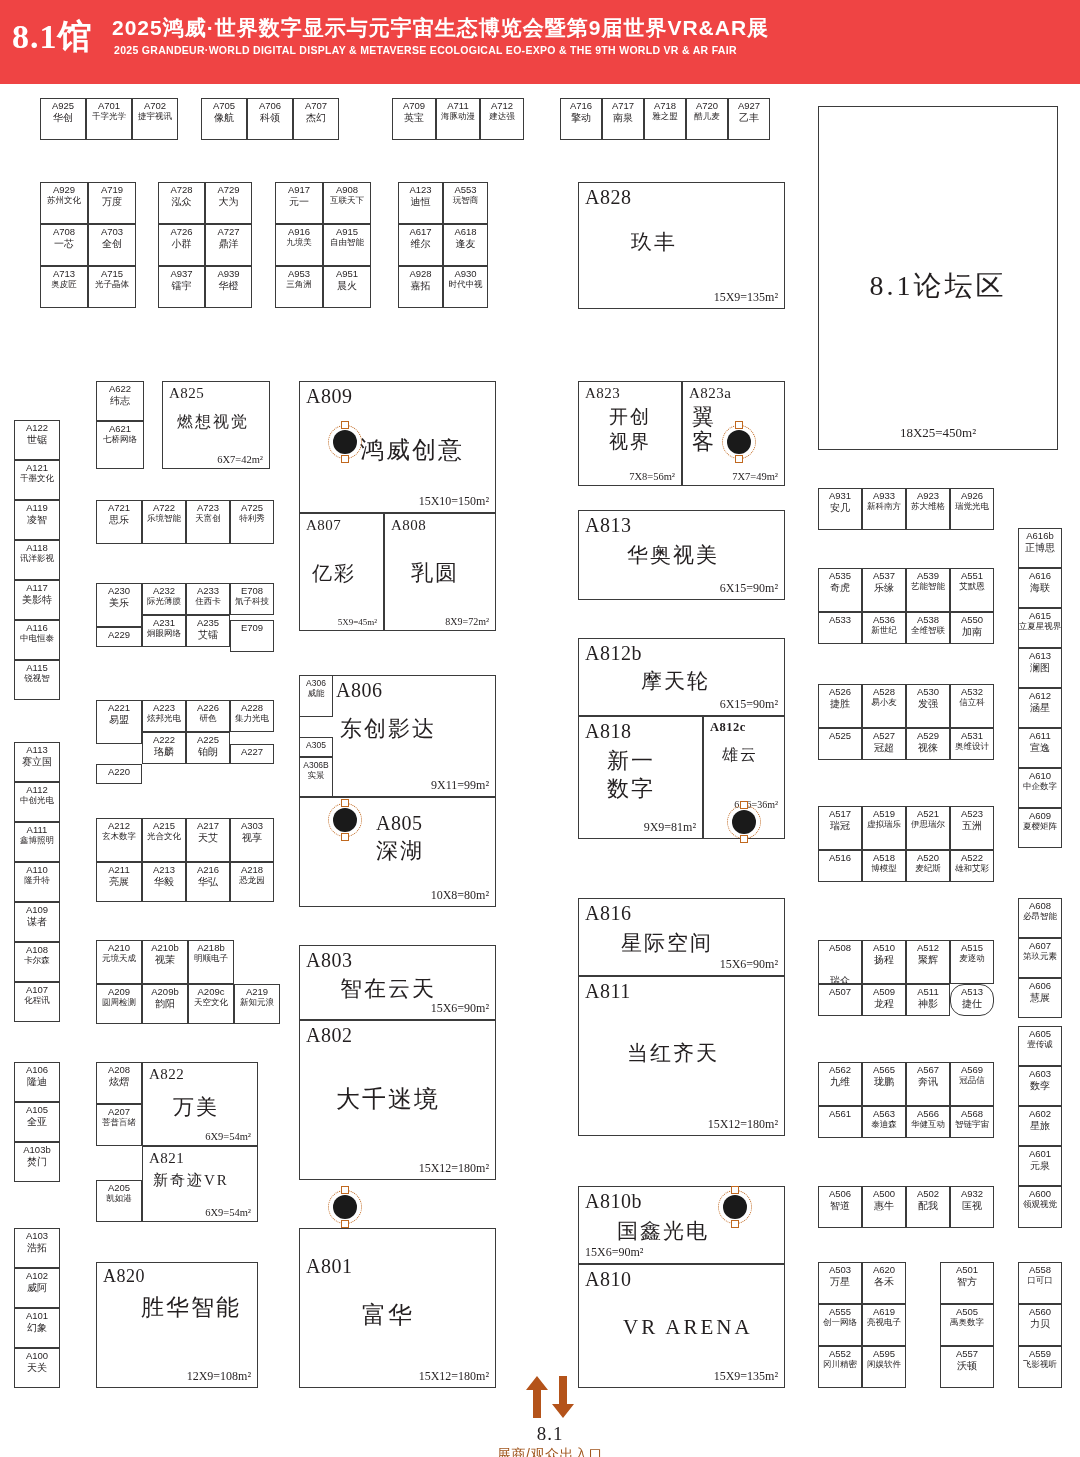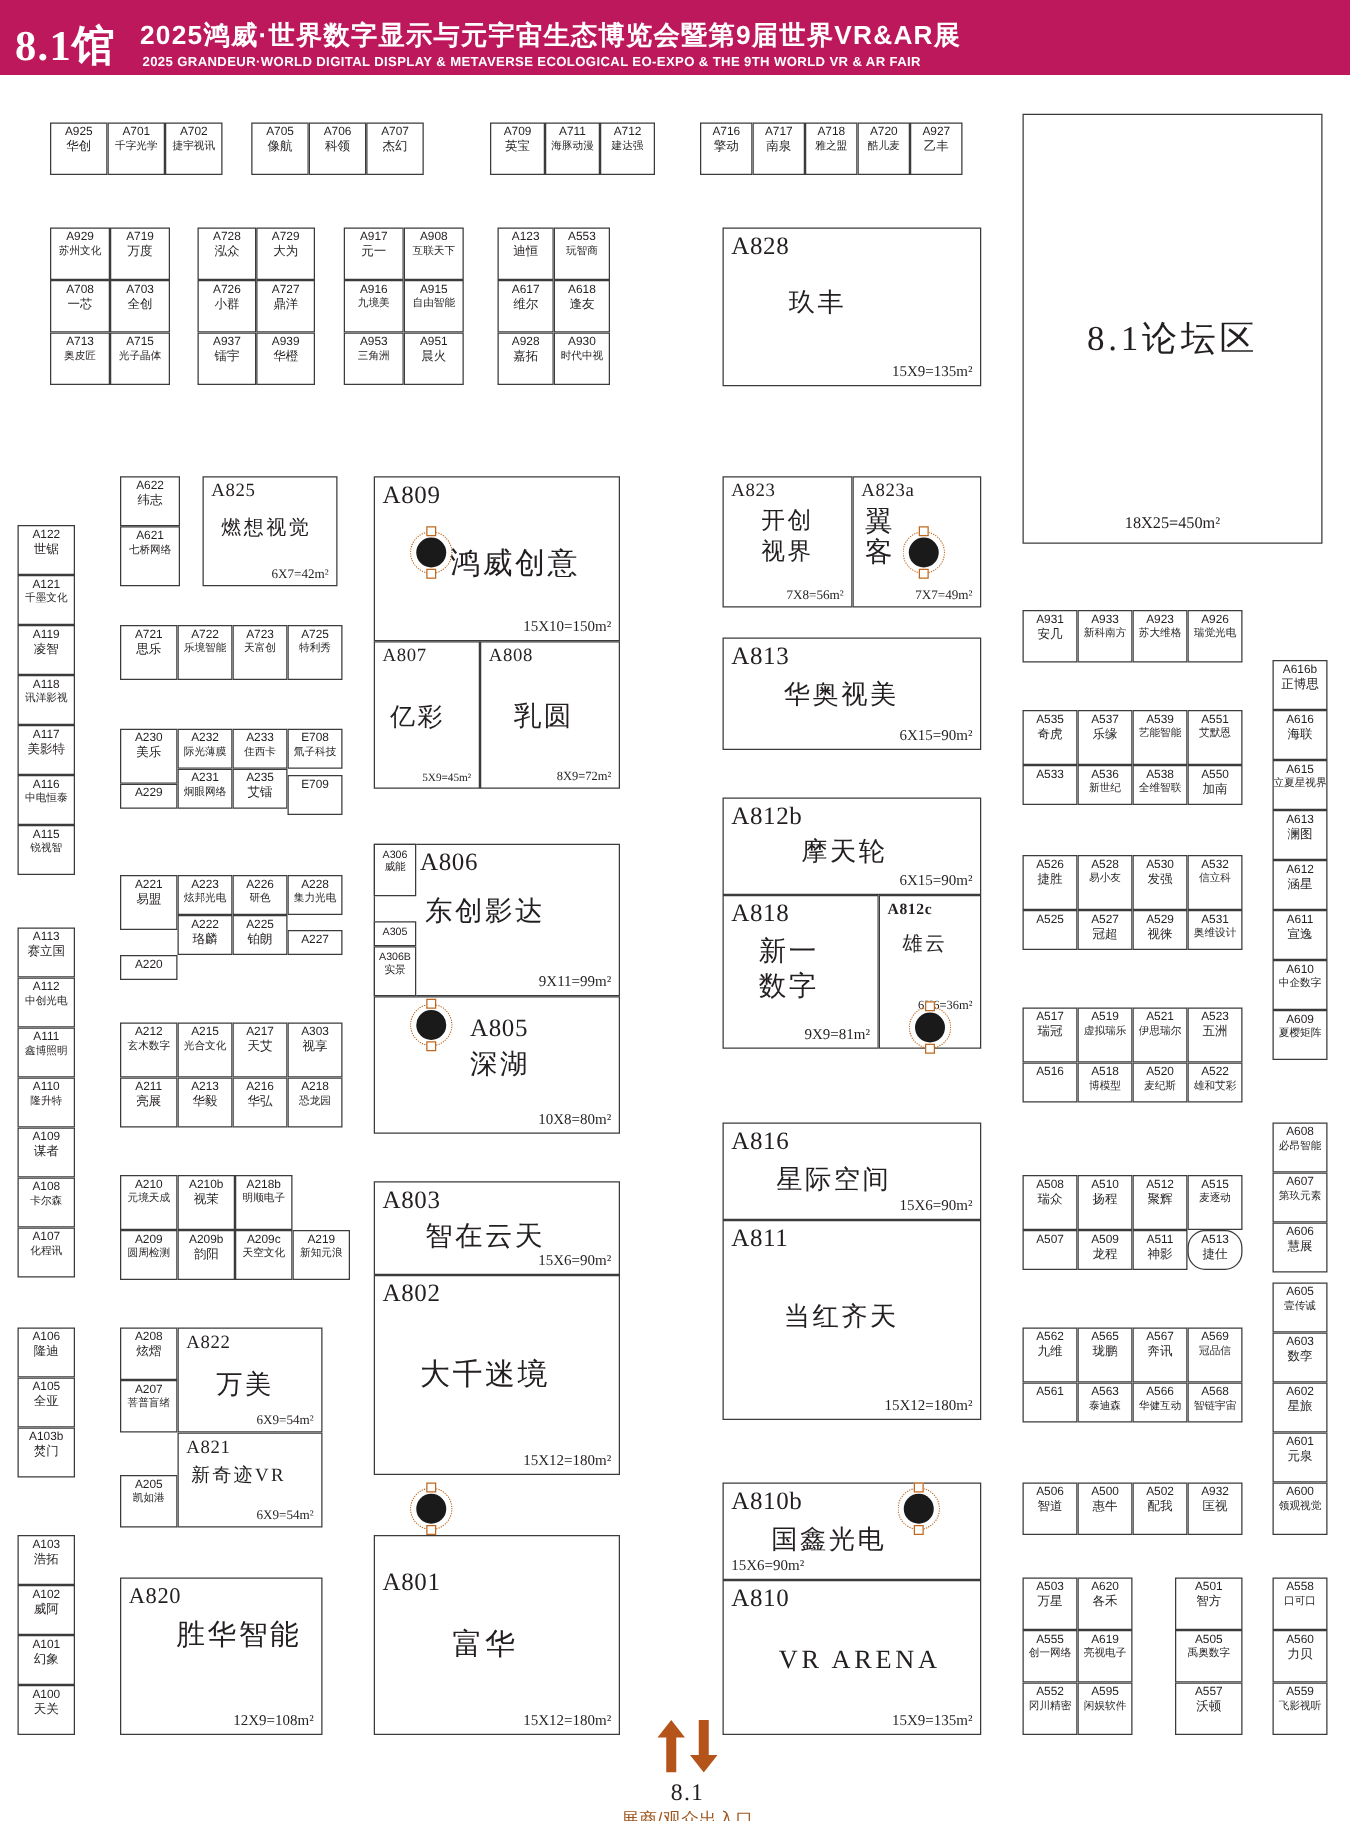--- a/index.html
+++ b/index.html
@@ -3,22 +3,22 @@
 <meta charset="utf-8">
 <style>
   html,body{margin:0;padding:0;}
   body{
     width:1080px;height:1457px;background:#ffffff;
     font-family:"Liberation Sans","DejaVu Sans",sans-serif;
     position:relative;overflow:hidden;color:#231f20;
   }
   
   #header{
-    position:absolute;left:0;top:0;width:1080px;height:60px;
-    background:#be185d;color:#ffffff;
+    position:absolute;left:0;top:0;width:1080px;height:84px;
+    background:#ef4444;color:#ffffff;
   }
   #hall-badge{
     position:absolute;left:12px;top:14px;font-size:34px;font-weight:bold;
     letter-spacing:1px;font-family:"Liberation Serif","DejaVu Serif",serif;
   }
   #title-cn{
     position:absolute;left:112px;top:14px;font-size:21px;font-weight:bold;
     letter-spacing:1px;white-space:nowrap;
   }
   #title-en{
@@ -231,21 +231,21 @@
     <div class="c">A930</div>
     <div class="n2">时代中视</div>
   </div>
 
 <div class="big" style="left:578px;top:182px;width:207px;height:127px;">
   <div class="bcode">A828</div>
   <div class="bname" style="left:52px;top:45px;">玖丰</div>
   <div class="barea">15X9=135m²</div>
 </div>
 
-<div id="forum" style="left:818px;top:91px;width:240px;height:344px;">
+<div id="forum" style="left:818px;top:106px;width:240px;height:344px;">
   <div class="ftxt" style="top:160px;">8.1论坛区</div>
   <div class="farea" style="bottom:8px;">18X25=450m²</div>
 </div>
 
 <div class="cell" style="left:14px;top:420px;width:46px;height:40px;">
     <div class="c">A122</div>
     <div class="n">世锯</div>
   </div>
 <div class="cell" style="left:14px;top:460px;width:46px;height:40px;">
     <div class="c">A121</div>
@@ -772,21 +772,21 @@
   </div>
 <div class="cell" style="left:906px;top:850px;width:44px;height:32px;">
     <div class="c">A520</div>
     <div class="n2">麦纪斯</div>
   </div>
 <div class="cell" style="left:950px;top:850px;width:44px;height:32px;">
     <div class="c">A522</div>
     <div class="n2">雄和艾彩</div>
   </div>
 
-<div class="cell" style="left:818px;top:940px;width:44px;height:44px;">
+<div class="cell" style="left:818px;top:940px;width:44px;height:44px;gap:21px;">
     <div class="c">A508</div>
     <div class="n">瑞众</div>
   </div>
 <div class="cell" style="left:862px;top:940px;width:44px;height:44px;">
     <div class="c">A510</div>
     <div class="n">扬程</div>
   </div>
 <div class="cell" style="left:906px;top:940px;width:44px;height:44px;">
     <div class="c">A512</div>
     <div class="n">聚辉</div>

